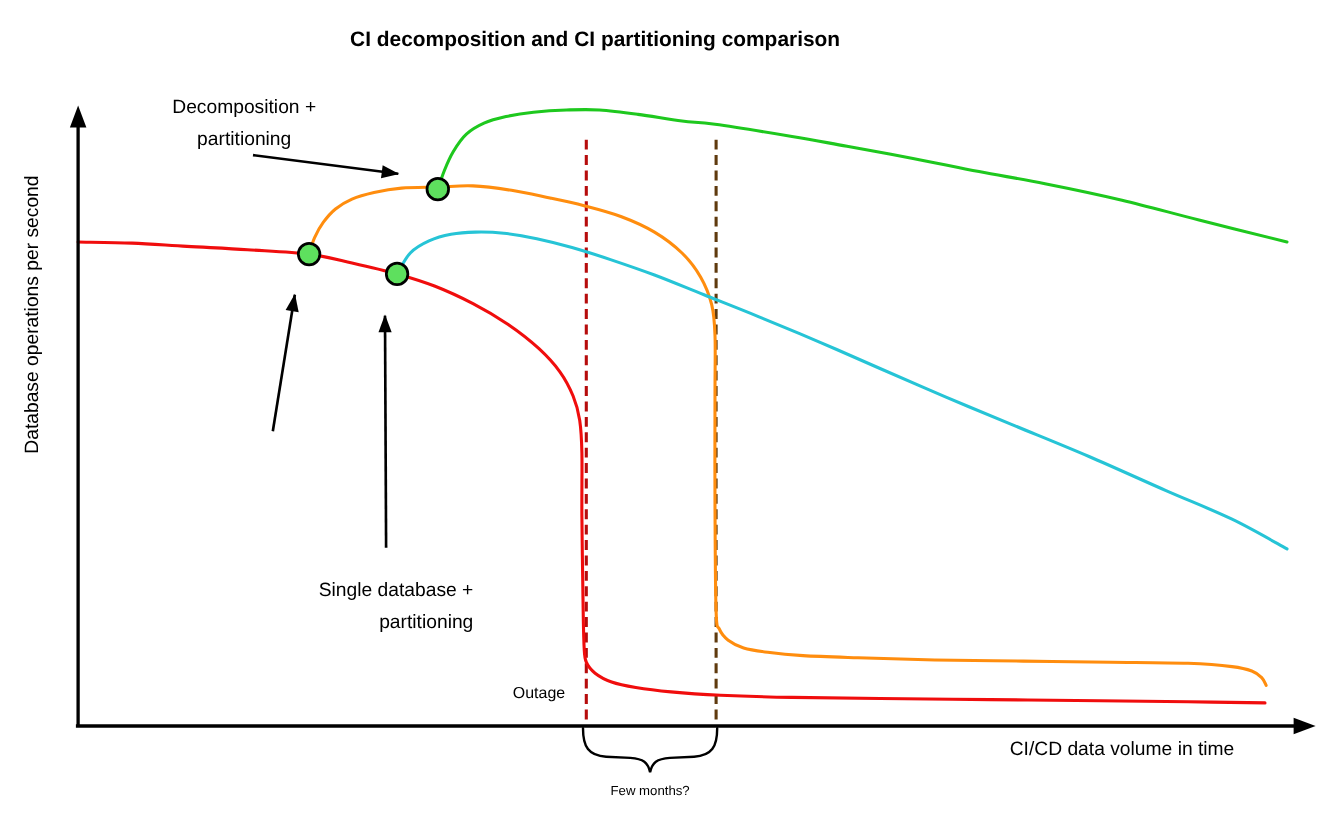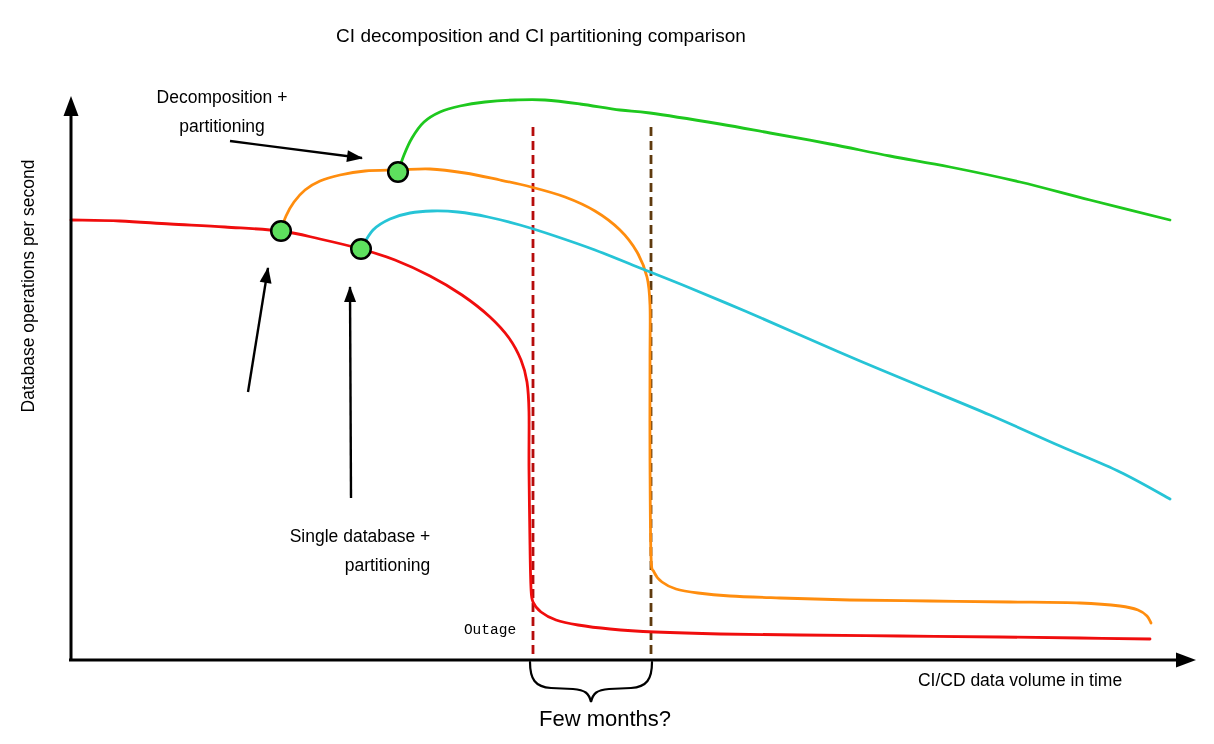--- a/index.html
+++ b/index.html
@@ -12,26 +12,26 @@
   }
   .canvas svg{position:absolute;left:0;top:0;}
   .lbl{
     position:absolute;
     color:#000000;
     white-space:nowrap;
     transform:translate(-50%,-50%);
     text-align:center;
     line-height:1.22;
   }
-  .title{font-size:19px;font-weight:normal;}
+  .title{font-size:19px;font-weight:bold;}
   .axis-label{font-size:17.5px;}
   .ylab{transform:translate(-50%,-50%) rotate(-90deg);}
   .ann{font-size:17.5px;line-height:29px;}
-  .outage{font-size:14.5px;font-family:Liberation Mono, monospace;}
-  .few{font-size:22px;margin-left:14px;}
+  .outage{font-size:14.5px;}
+  .few{font-size:12px;}
 </style>
 </head>
 <body>
 
 <div class="canvas">
 
   <svg id="plot" width="1214" height="744" viewBox="0 0 1214 744">
     <defs>
       <marker id="arrowhead" markerUnits="userSpaceOnUse" markerWidth="18" markerHeight="14" refX="16" refY="7" orient="auto">
         <path d="M1,1 L17,7 L1,13 Z" fill="#000000"></path>

